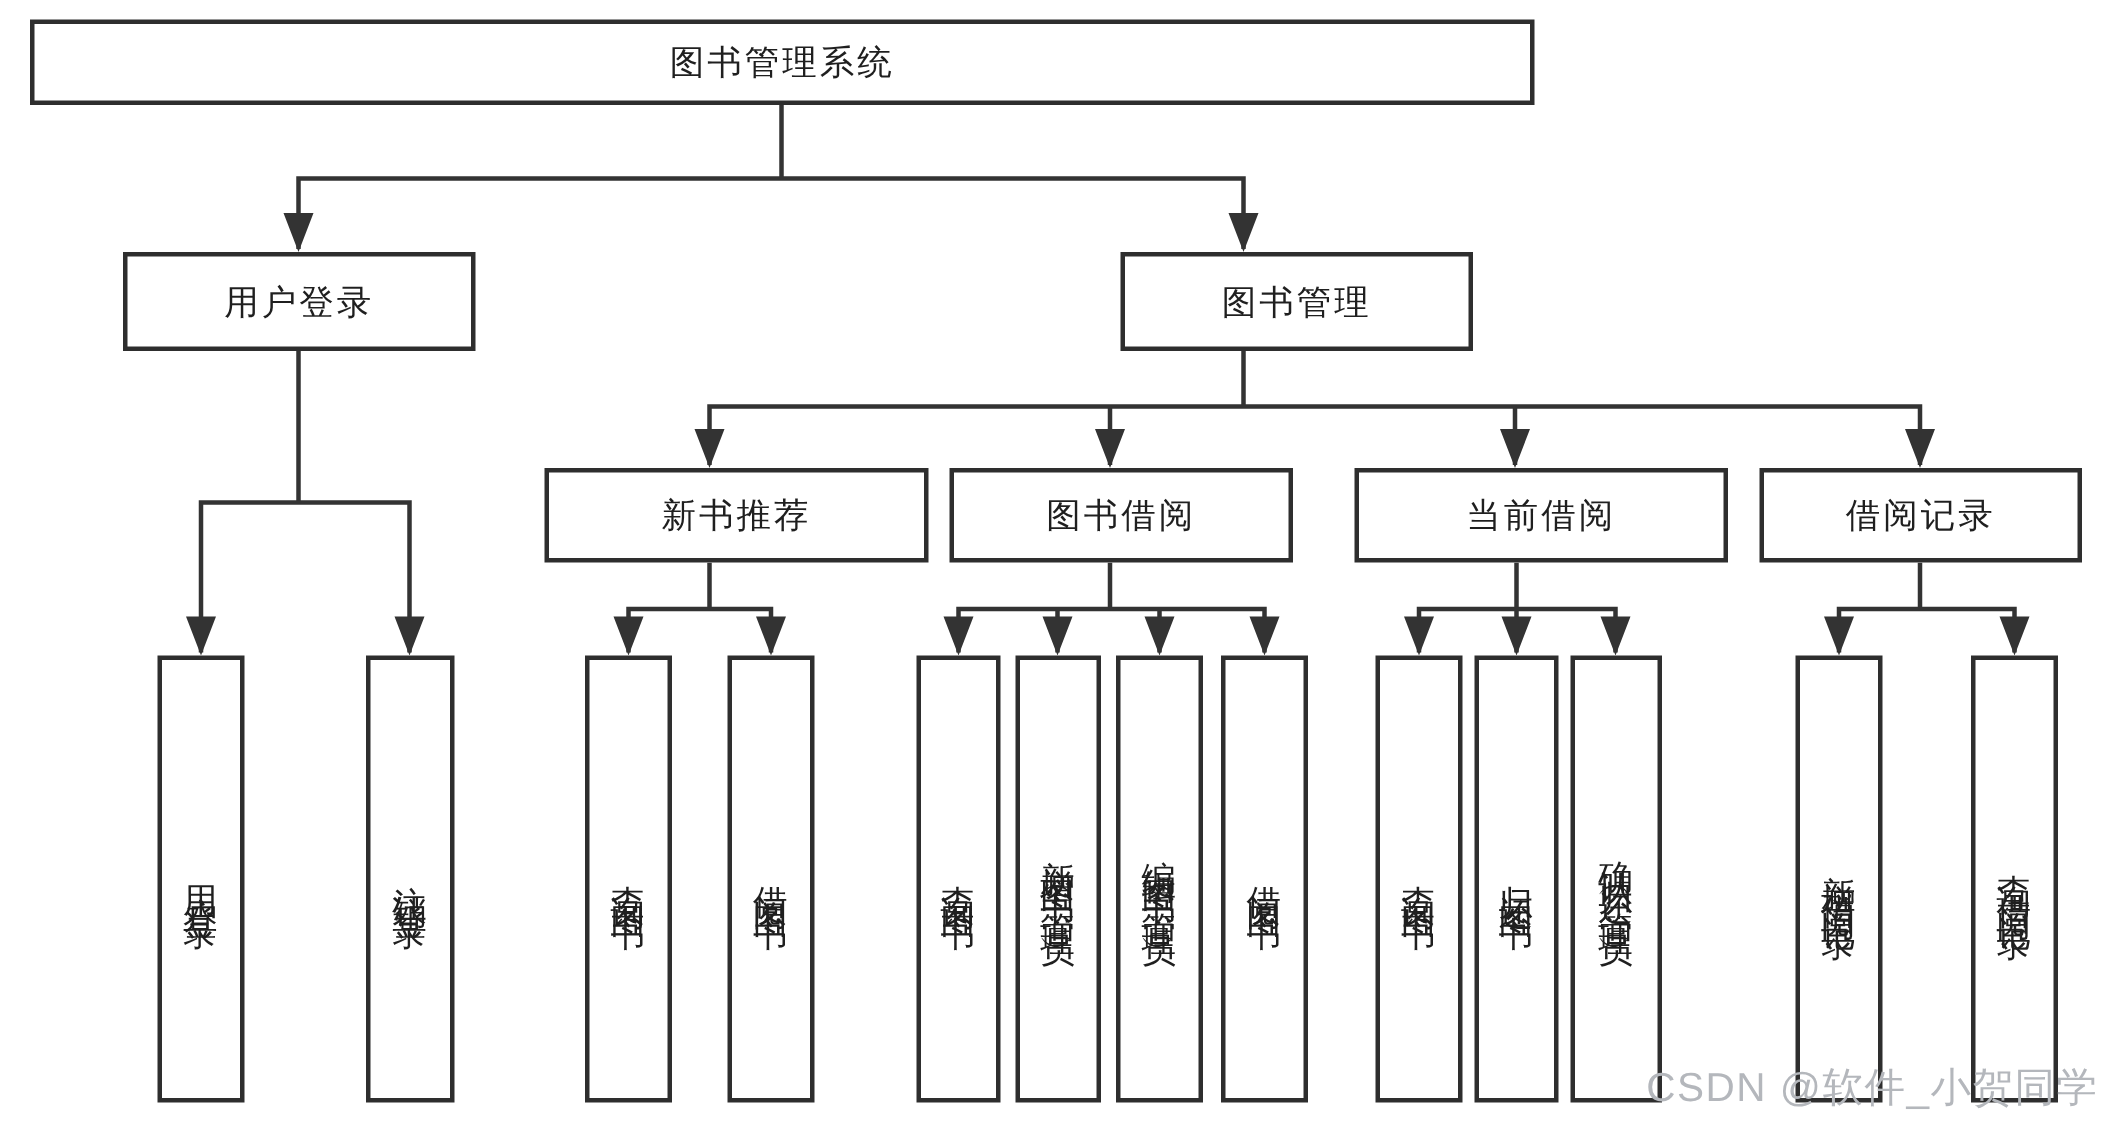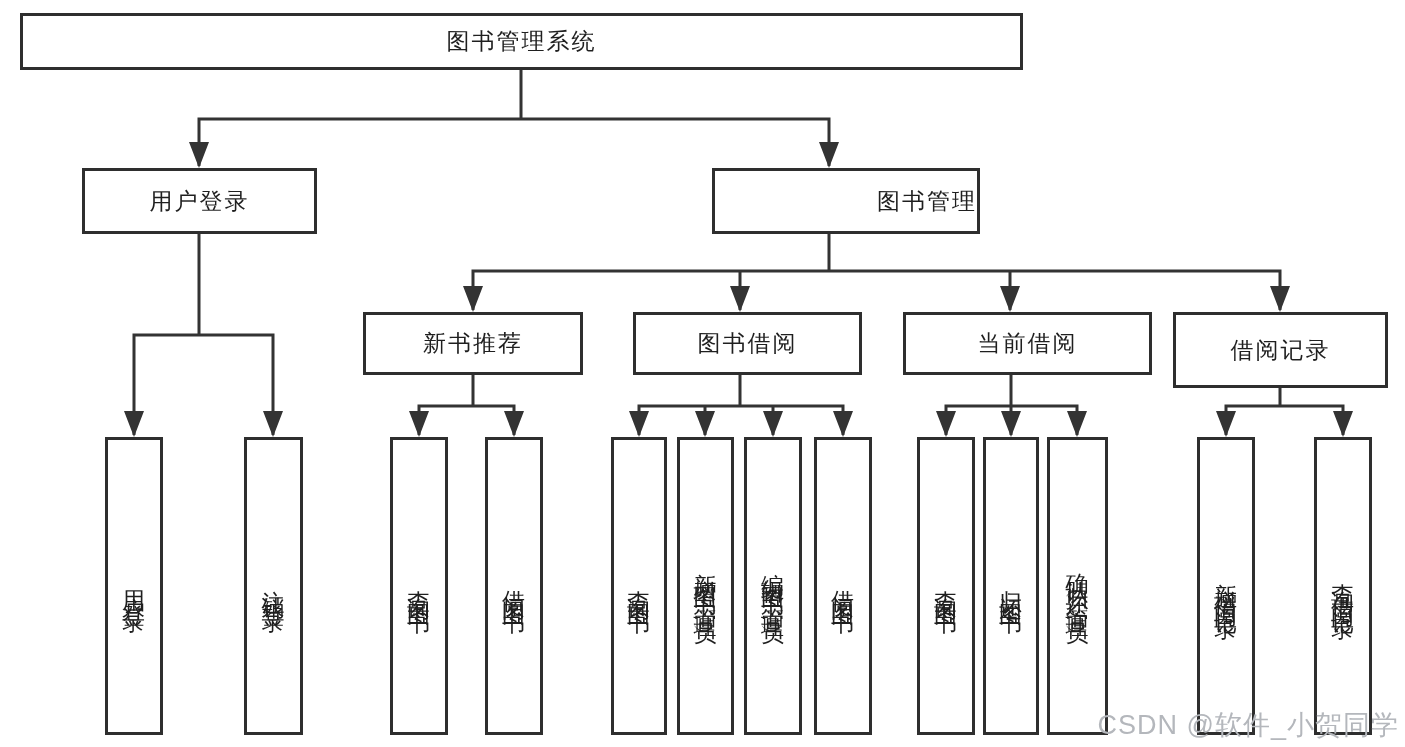--- a/index.html
+++ b/index.html
@@ -95,34 +95,34 @@
     "></path>
   </svg>
 
   <div class="box" style="left:20px;top:13px;width:1003px;height:57px;">
     <span class="h-label root-label">图书管理系统</span>
   </div>
 
   <div class="box" style="left:82px;top:168px;width:235px;height:66px;">
     <span class="h-label">用户登录</span>
   </div>
-  <div class="box" style="left:712px;top:168px;width:268px;height:66px;justify-content:flex-end;">
+  <div class="box" style="left:747px;top:168px;width:235px;height:66px;">
     <span class="h-label">图书管理</span>
   </div>
 
-  <div class="box" style="left:363px;top:312px;width:220px;height:63px;">
+  <div class="box" style="left:363px;top:312px;width:256px;height:63px;">
     <span class="h-label">新书推荐</span>
   </div>
   <div class="box" style="left:633px;top:312px;width:229px;height:63px;">
     <span class="h-label">图书借阅</span>
   </div>
   <div class="box" style="left:903px;top:312px;width:249px;height:63px;">
     <span class="h-label">当前借阅</span>
   </div>
-  <div class="box" style="left:1173px;top:312px;width:215px;height:76px;">
+  <div class="box" style="left:1173px;top:312px;width:215px;height:63px;">
     <span class="h-label">借阅记录</span>
   </div>
 
   <div class="box leaf" style="left:105px;top:437px;width:58px;height:298px;">
     <span>用户登录</span>
   </div>
   <div class="box leaf" style="left:244px;top:437px;width:59px;height:298px;">
     <span>注销登录</span>
   </div>
 

